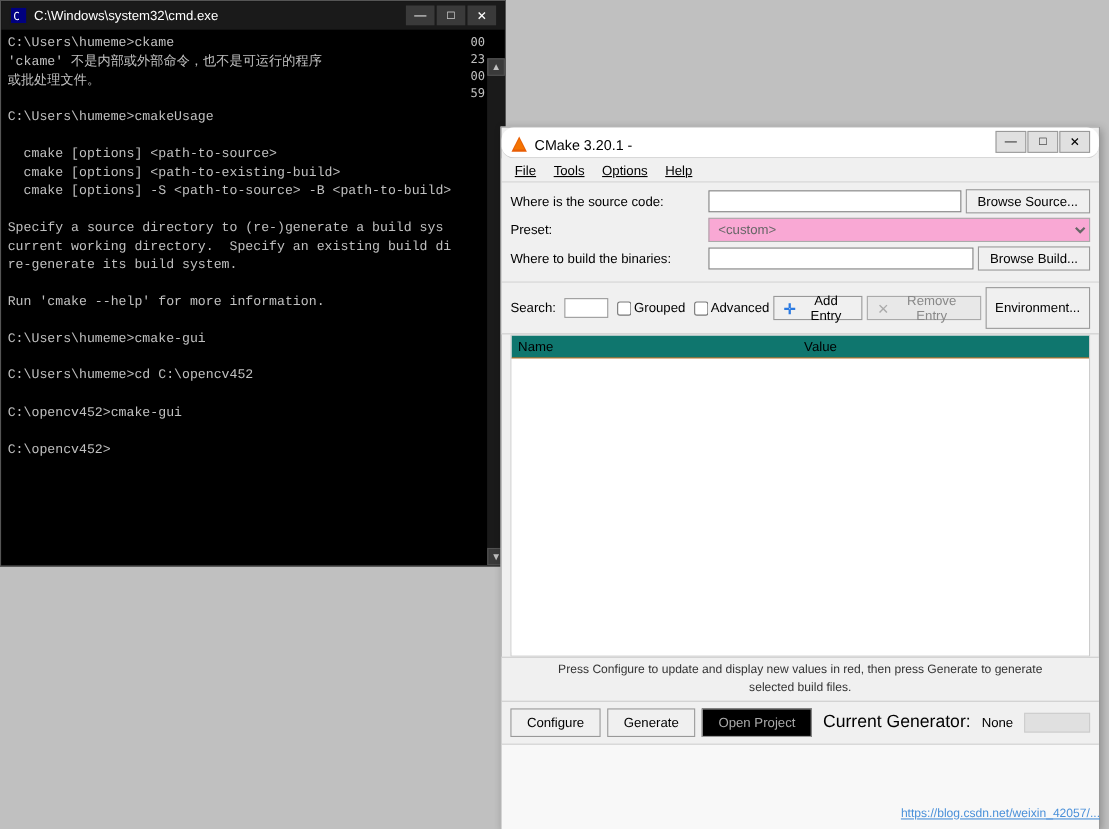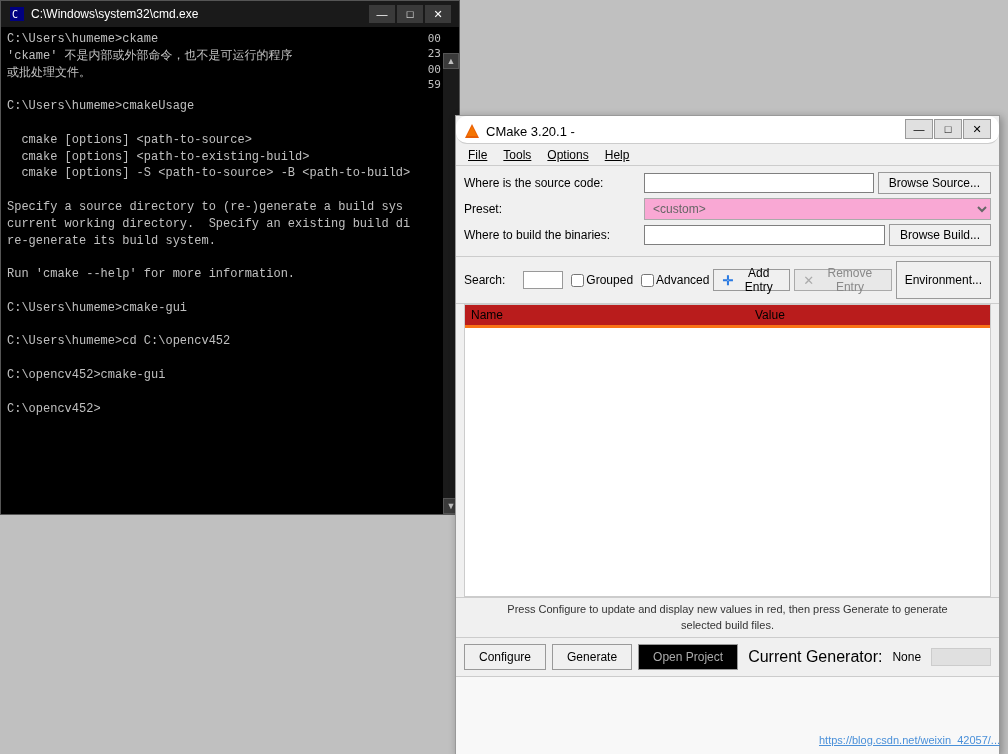--- a/index.html
+++ b/index.html
@@ -223,21 +223,21 @@
     .cmake-toolbar {
       display: flex;
       align-items: center;
       padding: 4px 8px;
       background: #f0f0f0;
       border-bottom: 1px solid #ccc;
       gap: 4px;
     }
     .toolbar-label {
       font-size: 12px;
-      margin-right: 14px;
+      margin-right: 4px;
     }
     .toolbar-search {
       width: 40px;
       height: 18px;
       border: 1px solid #999;
       background: #fff;
       padding: 1px 3px;
       font-size: 11px;
     }
     .toolbar-checkbox-group {
@@ -291,24 +291,23 @@
     
     .cmake-table {
       flex: 1;
       background: #fff;
       border: 1px solid #ccc;
       margin: 0 8px;
       overflow: hidden;
     }
     .table-header {
       display: flex;
-      background: #b91c1c;
-      border-bottom: 3px solid #f97316;
+      background: #0f766e;
+      border-bottom: 1px solid #f97316;
       padding: 3px 6px;
-      gap: 24px;
     }
     .table-header-cell {
       font-size: 12px;
       color: #000;
       font-weight: normal;
     }
     .table-header-cell.name { width: 260px; }
     .table-header-cell.value { flex: 1; }
     .table-body {
       height: calc(100% - 24px);

